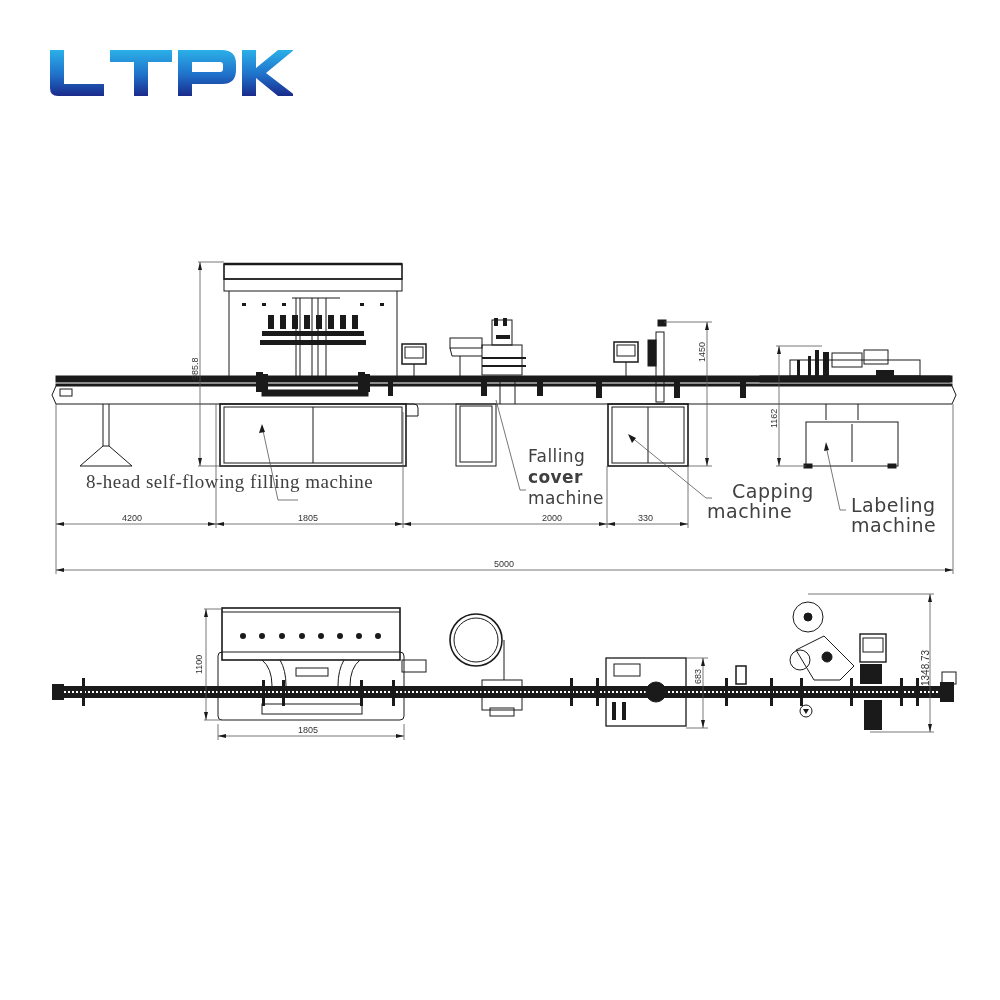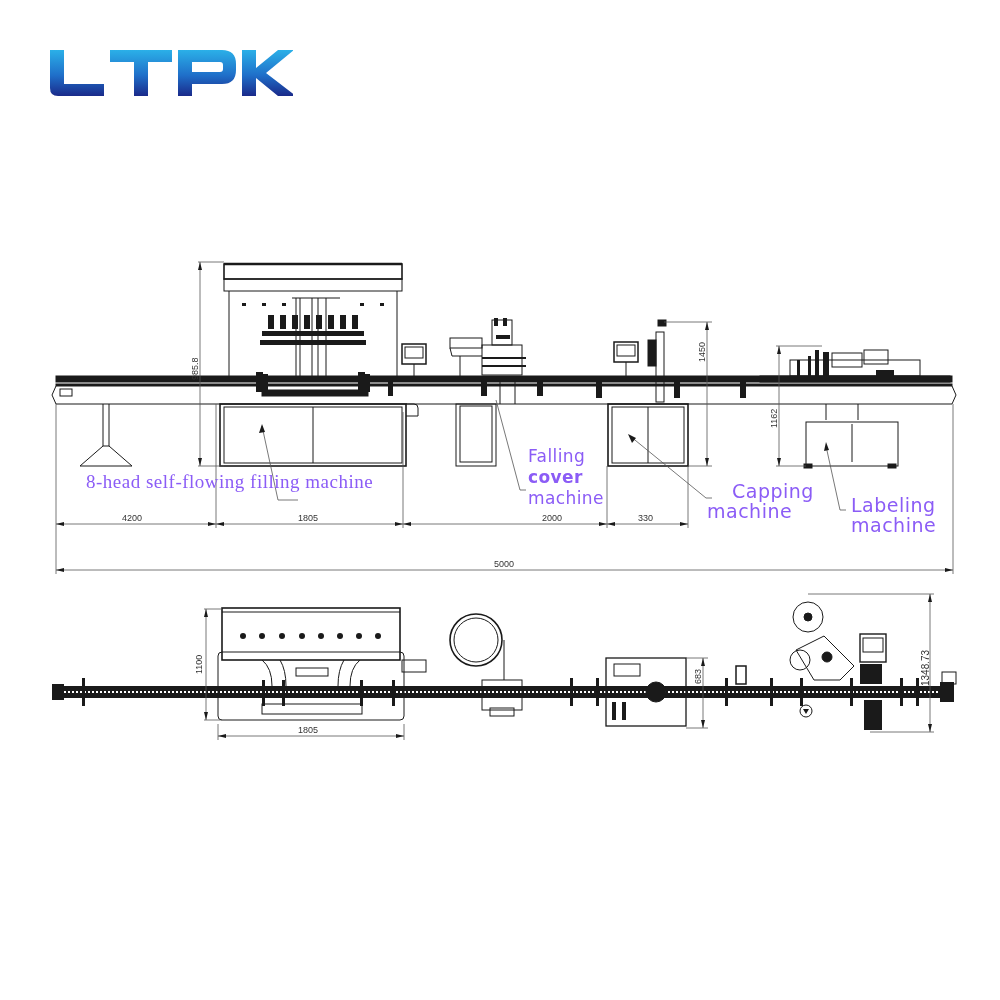--- a/index.html
+++ b/index.html
@@ -1,19 +1,19 @@
 <!DOCTYPE html>
 <html><head>
 <meta charset="utf-8">
 <style>
   html,body{margin:0;padding:0;background:#ffffff;}
   body{width:1000px;height:1000px;position:relative;overflow:hidden;font-family:"DejaVu Sans",sans-serif;}
   .logo{position:absolute;left:48px;top:48px;width:245px;height:50px;}
   .drawing{position:absolute;left:0;top:0;width:1000px;height:1000px;}
-  .lbl{position:absolute;font-family:"DejaVu Sans",sans-serif;color:#8b5cf6;line-height:1.05;white-space:nowrap;}
+  .lbl{position:absolute;font-family:"DejaVu Sans",sans-serif;color:#404040;line-height:1.05;white-space:nowrap;}
   .big{font-size:19px;letter-spacing:0.5px;}
   .mid{font-size:17px;letter-spacing:0.4px;}
   .dim{position:absolute;font-family:"Liberation Sans",sans-serif;font-size:9px;color:#333;white-space:nowrap;}
   .vdim{transform:rotate(-90deg);transform-origin:left top;}
 </style>
 </head>
 <body>
 
 <svg class="logo" viewBox="0 0 245 50">
   <defs>

